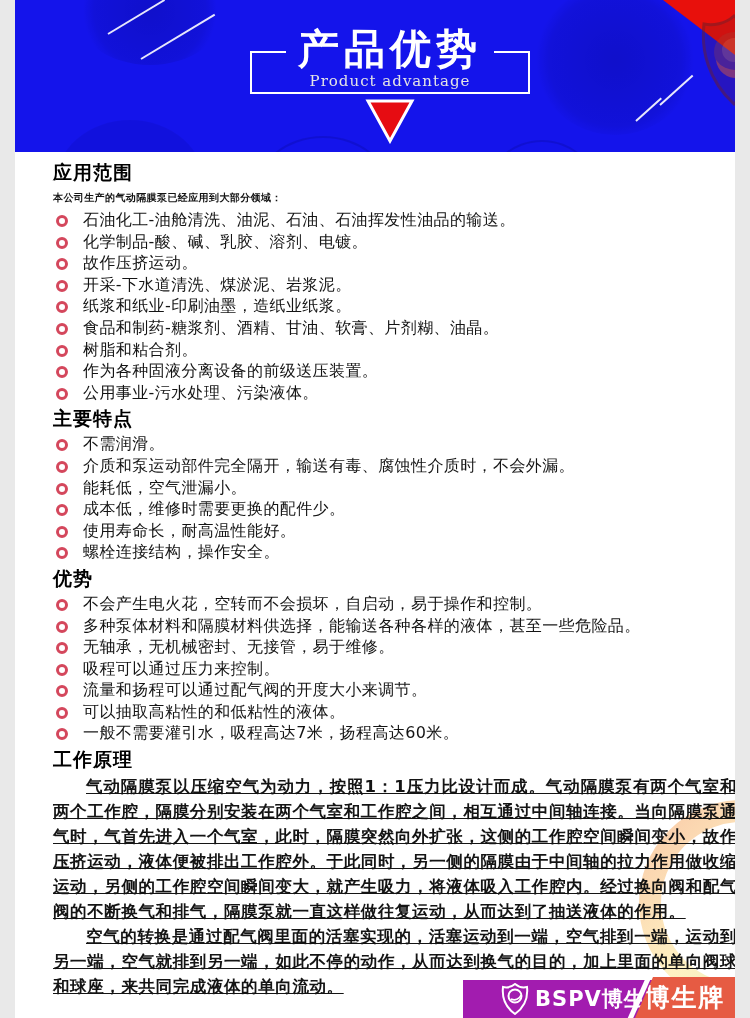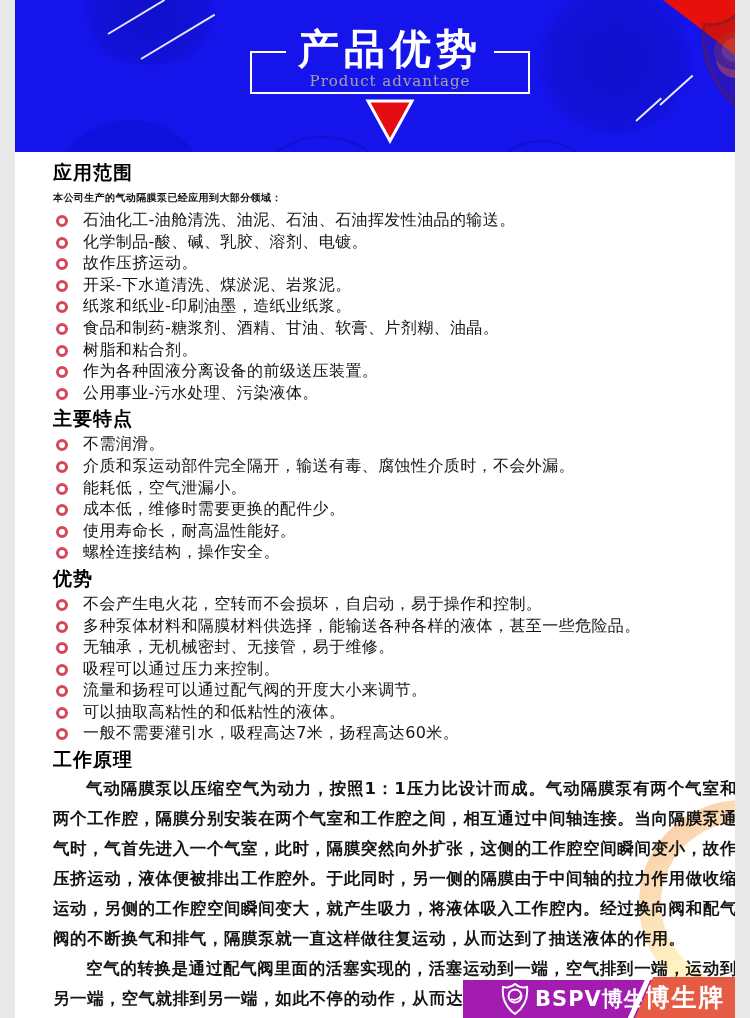--- a/index.html
+++ b/index.html
@@ -29,36 +29,36 @@
   .corner-ribbon { position:absolute; right:0; top:0; width:102px; height:78px; background:#e8100c;
     clip-path:polygon(0 0, 100% 0, 100% 100%); }
   .corner-sliver { position:absolute; right:0; top:100px; width:12px; height:32px; background:#e8100c;
     clip-path:polygon(100% 0, 100% 100%, 0 100%); }
   .hero-shield { position:absolute; left:683px; top:12px; opacity:.55; }
 
   .title-box { position:absolute; left:235px; top:51px; width:280px; height:43px; border:2px solid #ffffff; }
   .hero-title { position:absolute; left:50%; top:-27px; transform:translateX(-50%); white-space:nowrap;
     background:#1414eb; padding:0 12px; color:#ffffff; font-size:41px; line-height:46px;
     font-weight:bold; letter-spacing:5px; }
-  .hero-subtitle { position:absolute; left:0; right:0; bottom:2px; text-align:center; color:#a3a3a3;
+  .hero-subtitle { position:absolute; left:0; right:0; bottom:2px; text-align:center; color:#e5e5e5;
     font-family:"DejaVu Serif","Liberation Serif",serif; font-size:15px; letter-spacing:1px; }
   .hero-arrow { position:absolute; left:350px; top:99px; }
 
   
   .content { position:absolute; left:0; top:152px; width:750px; padding:8px 28px 0 38px; z-index:2; }
   .sec-heading { font-size:19px; line-height:25px; font-weight:800; color:#000; letter-spacing:1px; margin-bottom:2px; }
   .intro { font-size:10px; line-height:22px; font-weight:600; letter-spacing:.4px; }
   ul.bullets { list-style:none; }
   ul.bullets li { position:relative; padding-left:30px; font-size:16px; line-height:21.6px;
     font-weight:400; letter-spacing:.4px; white-space:nowrap; }
   .ring { position:absolute; left:3px; top:6px; width:12px; height:12px; border:3.5px solid #d4475c;
     border-radius:50%; background:#fff; }
   section { margin-bottom:3px; }
-  .principle p { font-size:16.5px; line-height:30px; font-weight:600; letter-spacing:.6px;
-    text-indent:2em; text-align:justify; }
+  .principle p { font-size:16.5px; line-height:25px; font-weight:600; letter-spacing:.6px;
+    text-indent:2em; text-align:justify;text-decoration:underline; }
 
   
   .decor-ring { position:absolute; left:612px; top:788px; z-index:1; }
 
   
   .footer { position:absolute; left:448px; right:0; bottom:0; height:38px; background:#a21caf;
     display:flex; align-items:center; z-index:3;padding-left:28px; }
   .footer-logo { margin:0 6px 0 10px; flex:none; }
   .brand-name { color:#ffffff; font-weight:bold; font-size:21px; letter-spacing:1px; white-space:nowrap; }
   .reg-mark { color:#ffffff; font-size:10px; vertical-align:top; position:relative; top:-2px; left:2px; }

